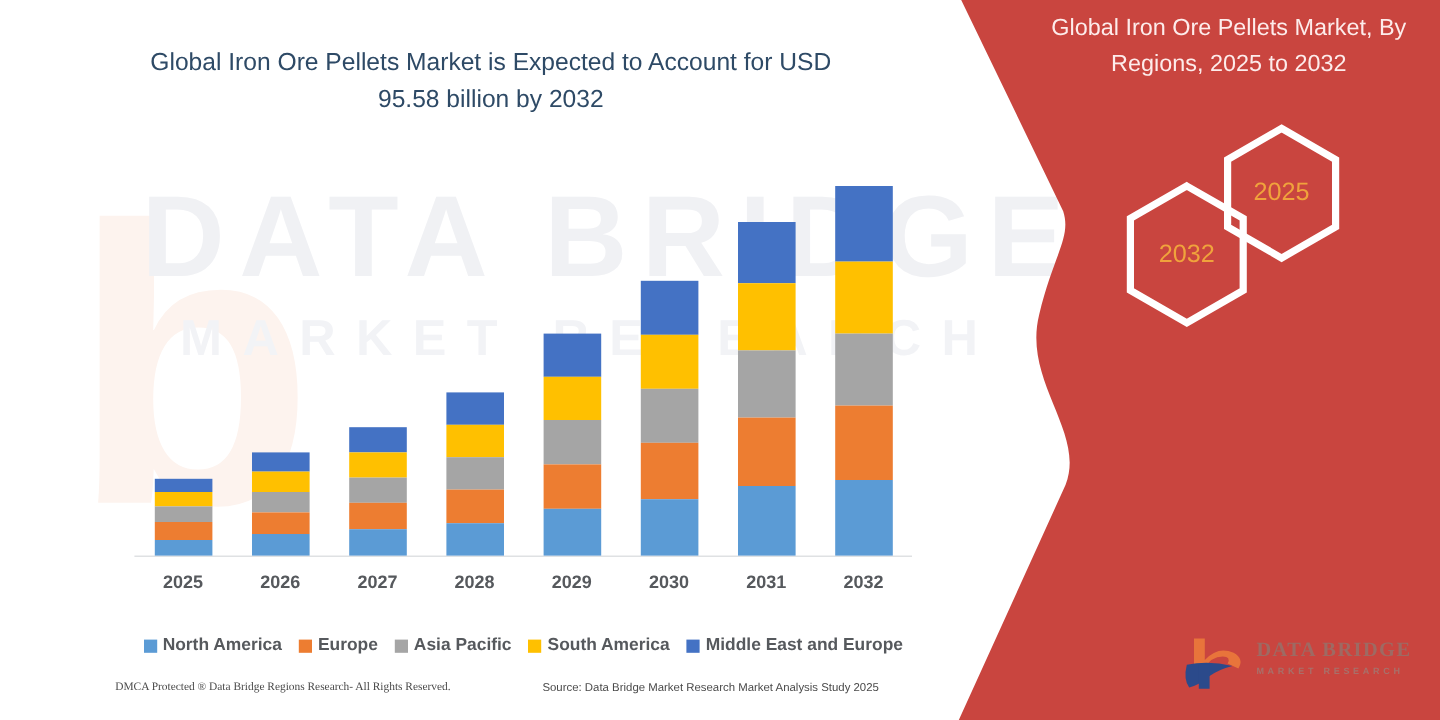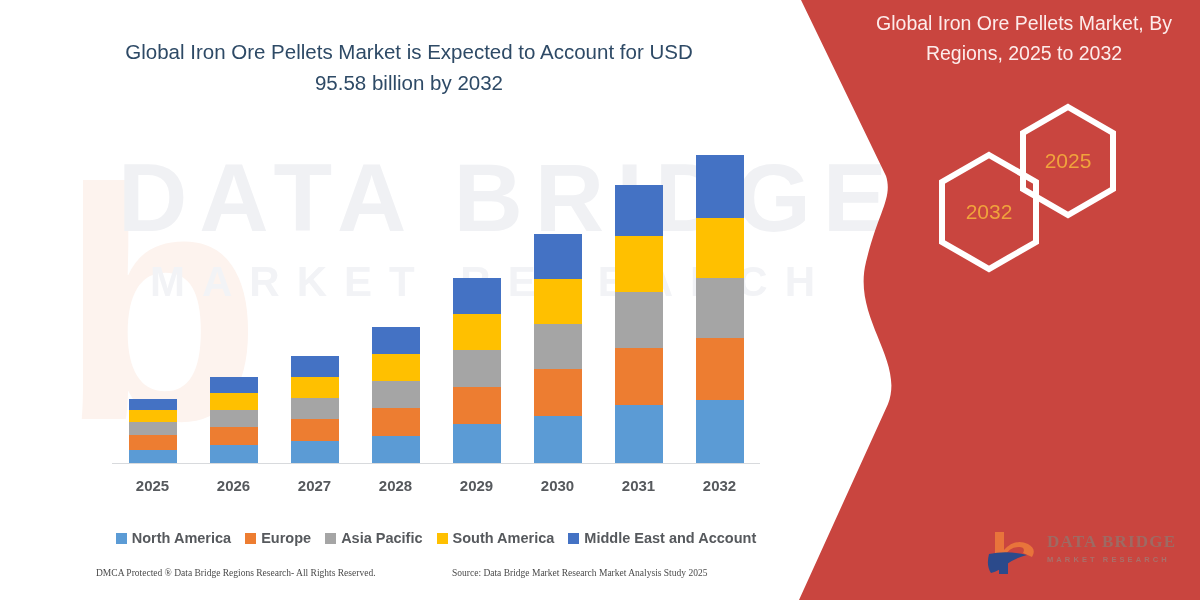--- a/index.html
+++ b/index.html
@@ -70,21 +70,21 @@
   
   .footer{
     position:absolute;left:0;top:568px;width:790px;height:20px;z-index:4;
   }
   .footer-left{
     position:absolute;left:96px;top:0;font-size:9.5px;color:#4a4a4a;
     font-family:"Liberation Serif","DejaVu Serif",serif;white-space:nowrap;
   }
   .footer-right{
     position:absolute;left:452px;top:0;font-size:9.5px;color:#4a4a4a;
-    font-family:Liberation Serif, serif;white-space:nowrap;
+    font-family:Liberation Sans, sans-serif;white-space:nowrap;
   }
 
   
   .panel{position:absolute;left:0;top:0;width:1200px;height:600px;z-index:5;pointer-events:none;}
   .panel svg{display:block;}
   .panel-content{position:absolute;left:0;top:0;width:1200px;height:528px;z-index:6;}
   .panel-title{
     position:absolute;left:856px;top:8px;width:336px;
     text-align:center;color:#fdeceb;font-size:19.5px;line-height:30px;
   }
@@ -225,21 +225,21 @@
       <div class="legend-item">
         <span class="legend-swatch" style="background: rgb(165, 165, 165);"></span>
         <span class="legend-label">Asia Pacific</span>
       </div>
       <div class="legend-item">
         <span class="legend-swatch" style="background: rgb(255, 192, 0);"></span>
         <span class="legend-label">South America</span>
       </div>
       <div class="legend-item">
         <span class="legend-swatch" style="background: rgb(68, 114, 196);"></span>
-        <span class="legend-label">Middle East and Account</span>
+        <span class="legend-label">Middle East and Europe</span>
       </div>
     </div>
 
   <div class="footer">
     <div class="footer-left">DMCA Protected ® Data Bridge Regions Research-  All Rights Reserved.</div>
     <div class="footer-right">Source: Data Bridge Market Research  Market Analysis Study 2025</div>
   </div>
 
   <div class="panel">
     <svg width="1200" height="600" viewBox="0 0 1200 600">

